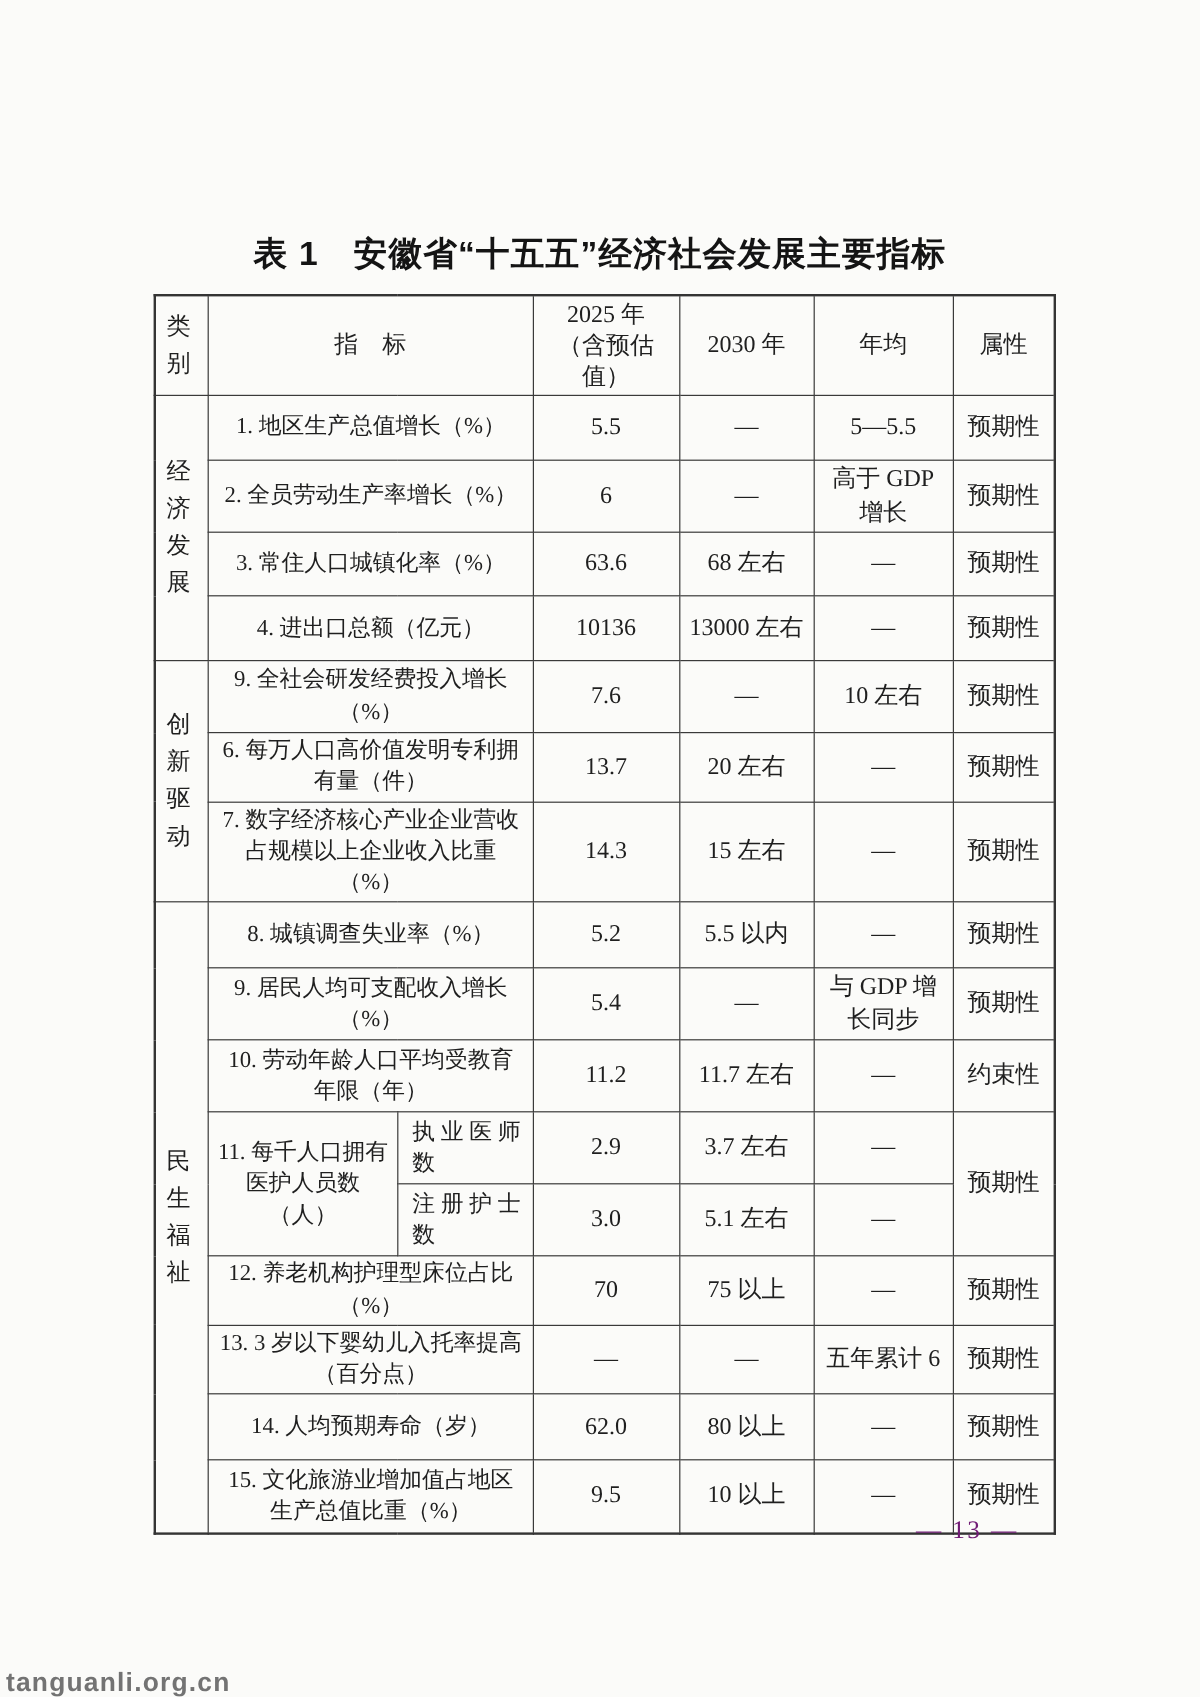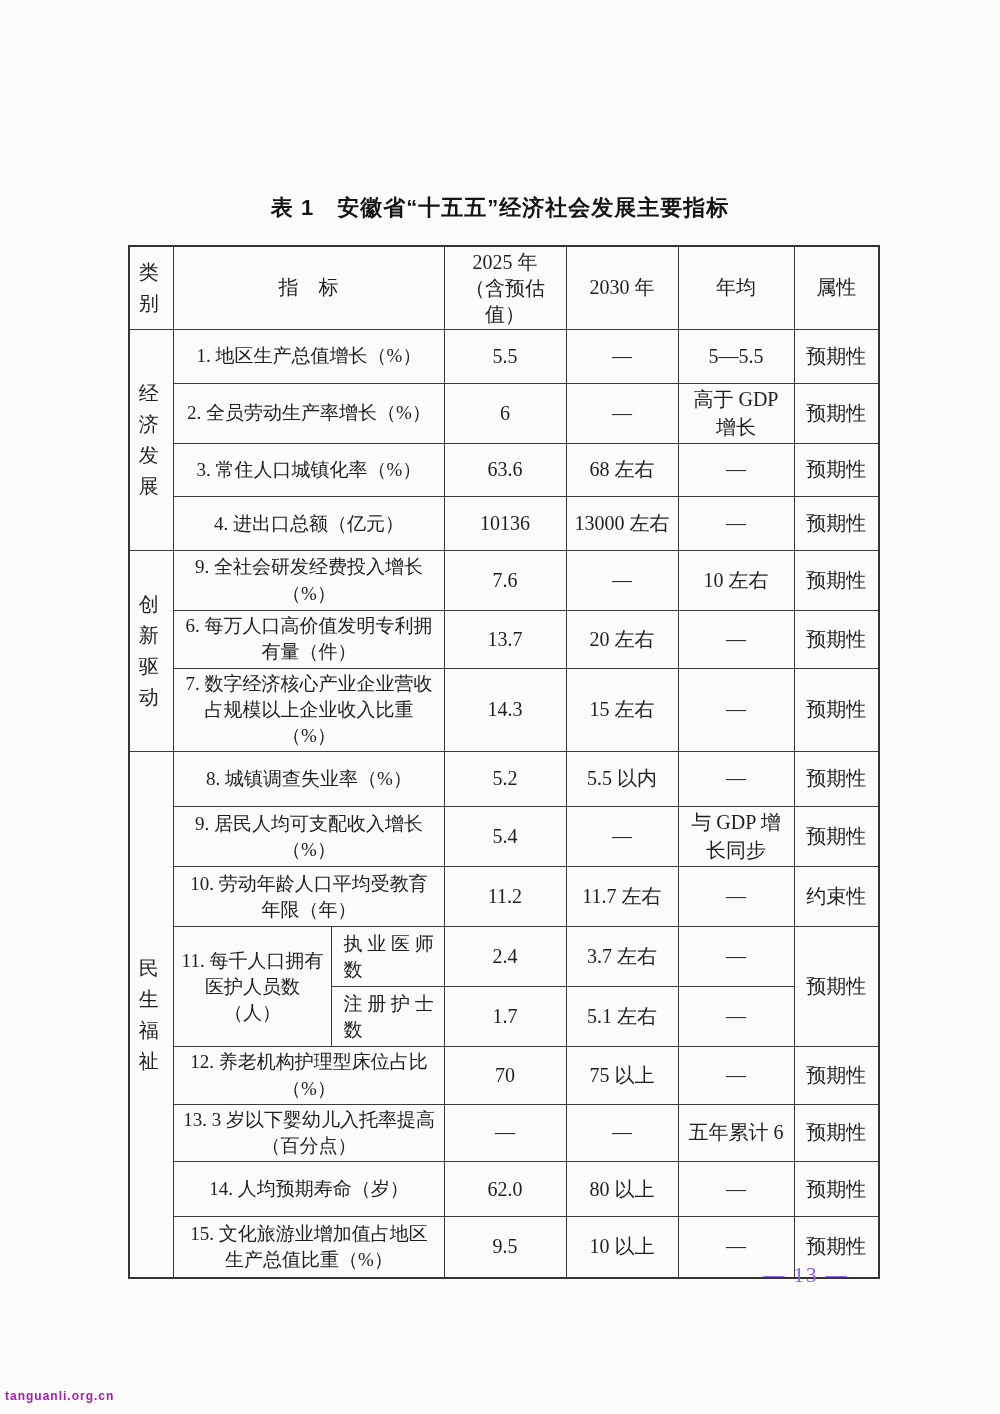--- a/index.html
+++ b/index.html
@@ -9,21 +9,21 @@
     font-family:"Liberation Serif","DejaVu Serif",serif;
     color:#1f1f1f;
     position:relative;
     overflow:hidden;
   }
   .page{position:absolute;inset:0;}
   .page-title{
     position:absolute;top:193px;left:0;width:100%;
     text-align:center;
     font-family:"Liberation Sans","DejaVu Sans",sans-serif;
-    font-weight:bold;font-size:22px;color:#141414;
+    font-weight:bold;font-size:28px;color:#141414;
     letter-spacing:1px;
   }
   table.main{
     position:absolute;left:128px;top:245px;
     width:750px;
     border-collapse:collapse;
     table-layout:fixed;
     border:2.5px solid #343434;
   }
   td,th{
@@ -45,28 +45,28 @@
     line-height:1.55;
     font-size:20px;
   }
   .sub-label{
     text-align:left;letter-spacing:0.25em;
     padding-left:12px;padding-right:2px;
   }
   .hdr-2l span{display:block;line-height:1.3;}
   .page-number{
     position:absolute;left:750px;top:1263px;width:112px;
-    text-align:center;font-size:21px;color:#8b5cf6;
+    text-align:center;font-size:21px;color:#701a75;
     letter-spacing:2px;white-space:nowrap;
   }
   .watermark{
     position:absolute;left:5px;top:1389px;
     font-family:"Liberation Sans","DejaVu Sans",sans-serif;
-    font-weight:bold;font-size:12px;
-    color:#a21caf;letter-spacing:1px;
+    font-weight:bold;font-size:22px;
+    color:#737373;letter-spacing:1px;
   }
 </style>
 </head>
 <body>
 
 <div class="page">
 
   <div class="page-title">表 1　安徽省“十五五”经济社会发展主要指标</div>
 
   <table class="main">
@@ -173,28 +173,28 @@
       <td colspan="2" class="c-ind">10. 劳动年龄人口平均受教育年限（年）</td>
       <td class="c-val">11.2</td>
       <td class="c-val">11.7 左右</td>
       <td class="c-val">—</td>
       <td class="c-val">约束性</td>
     </tr>
 
     <tr style="height:60px">
       <td rowspan="2" class="c-ind">11. 每千人口拥有医护人员数（人）</td>
       <td class="sub-label">执业医师数</td>
-      <td class="c-val">2.4</td>
+      <td class="c-val">2.9</td>
       <td class="c-val">3.7 左右</td>
       <td class="c-val">—</td>
       <td rowspan="2" class="c-val">预期性</td>
     </tr>
     <tr style="height:60px">
       <td class="sub-label">注册护士数</td>
-      <td class="c-val">1.7</td>
+      <td class="c-val">3.0</td>
       <td class="c-val">5.1 左右</td>
       <td class="c-val">—</td>
     </tr>
     <tr style="height:57px">
       <td colspan="2" class="c-ind">12. 养老机构护理型床位占比（%）</td>
       <td class="c-val">70</td>
       <td class="c-val">75 以上</td>
       <td class="c-val">—</td>
       <td class="c-val">预期性</td>
     </tr>

